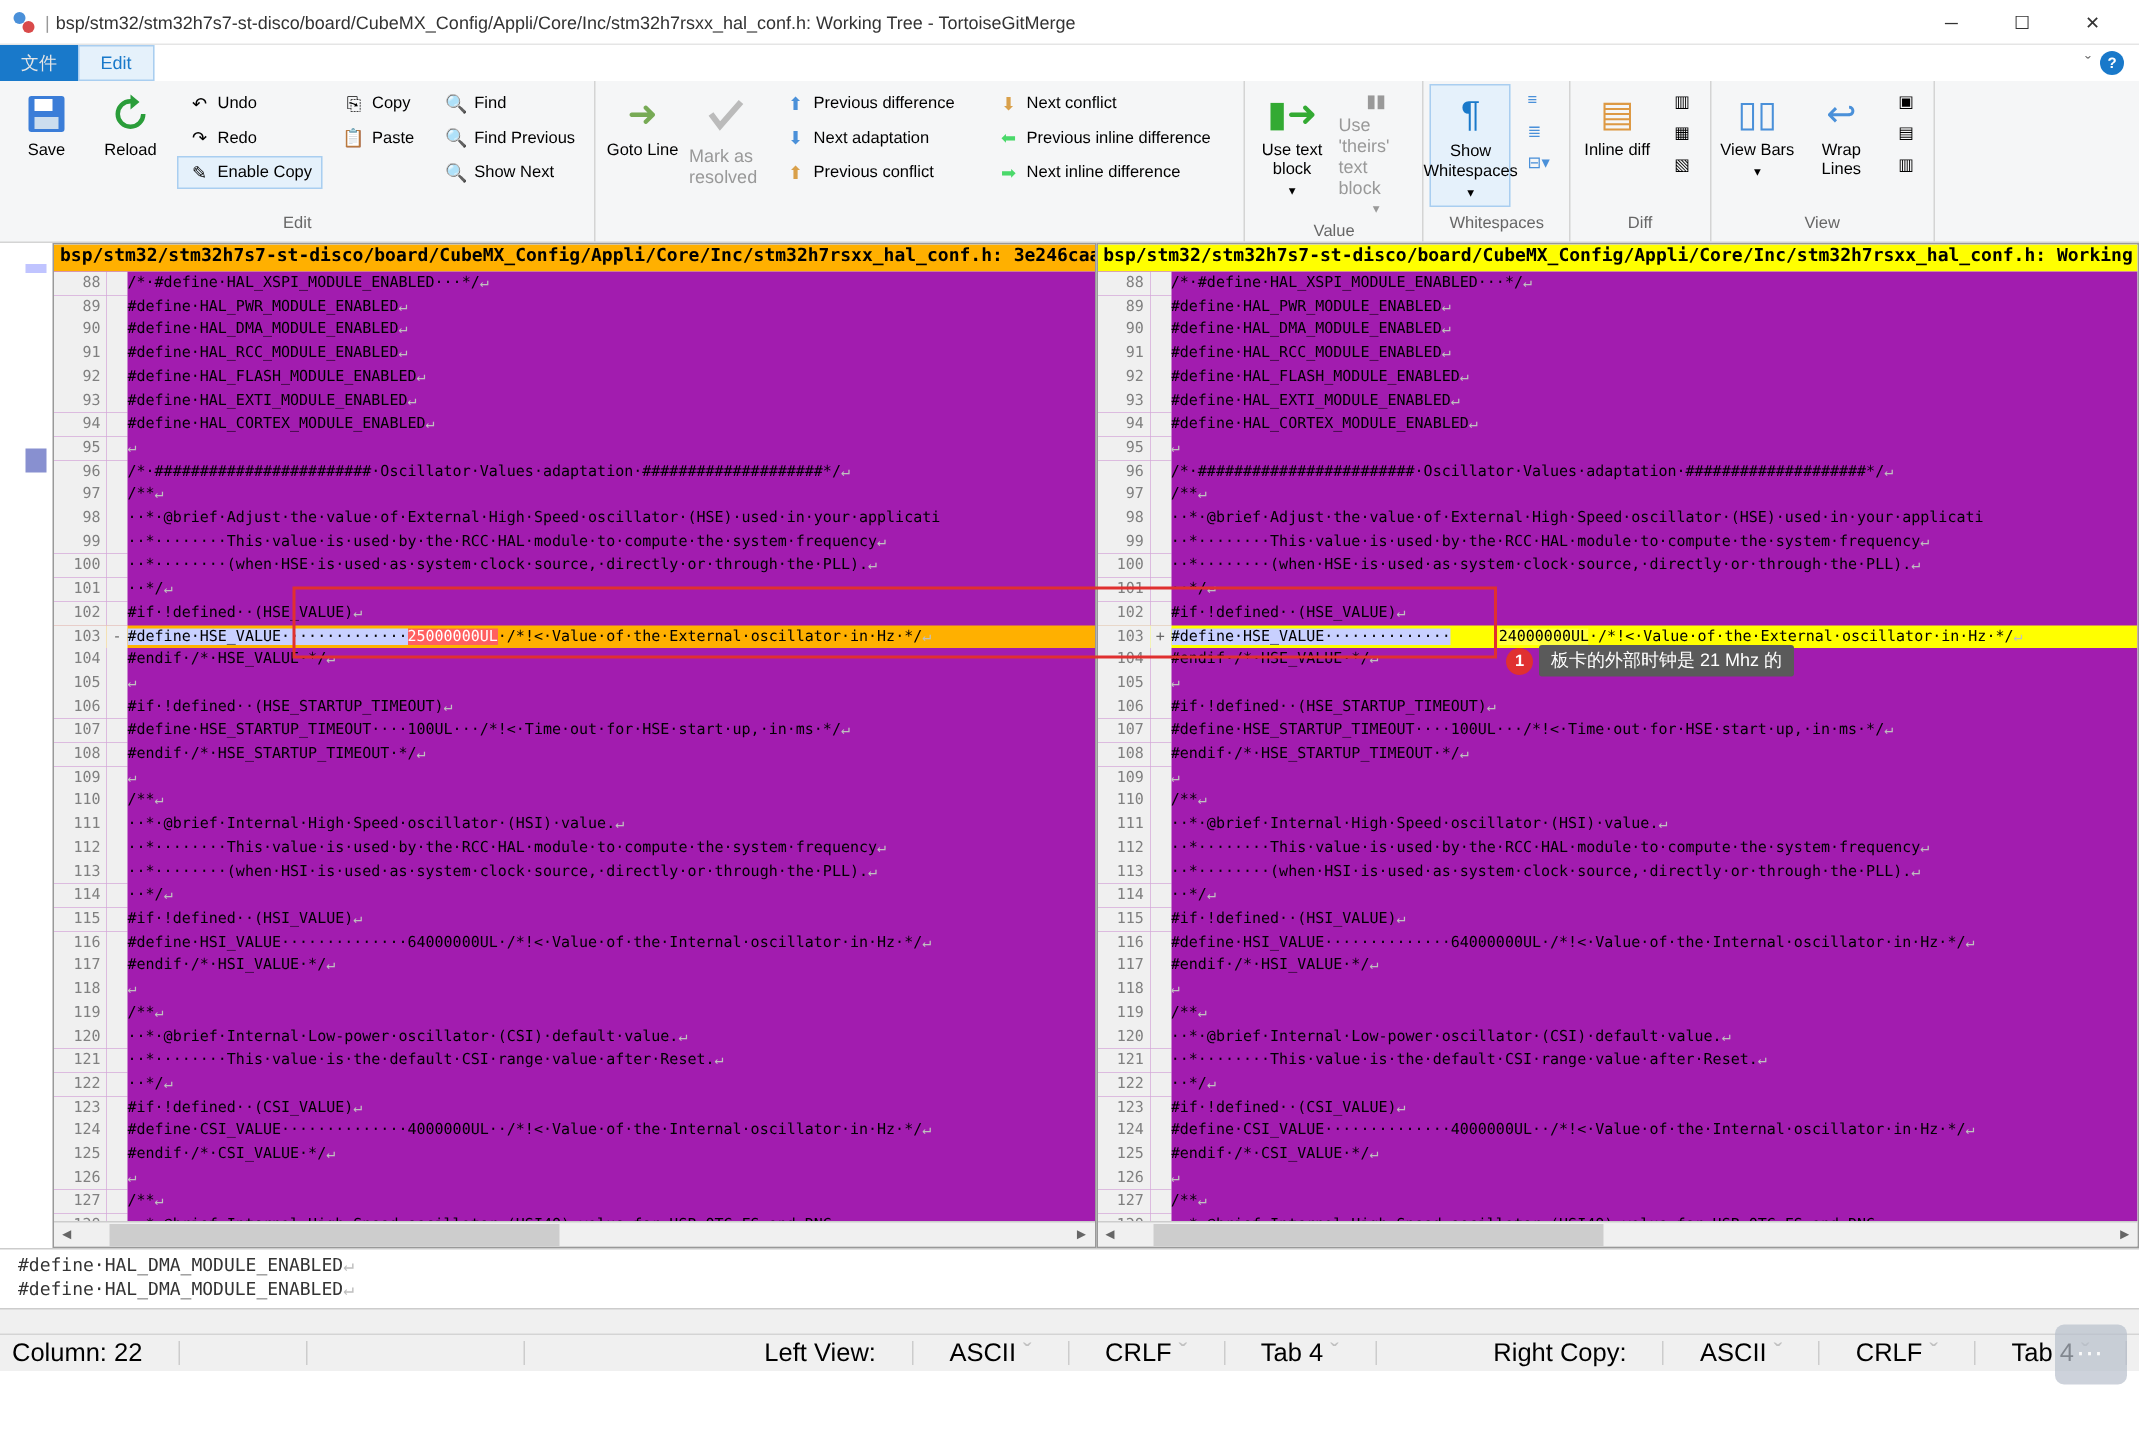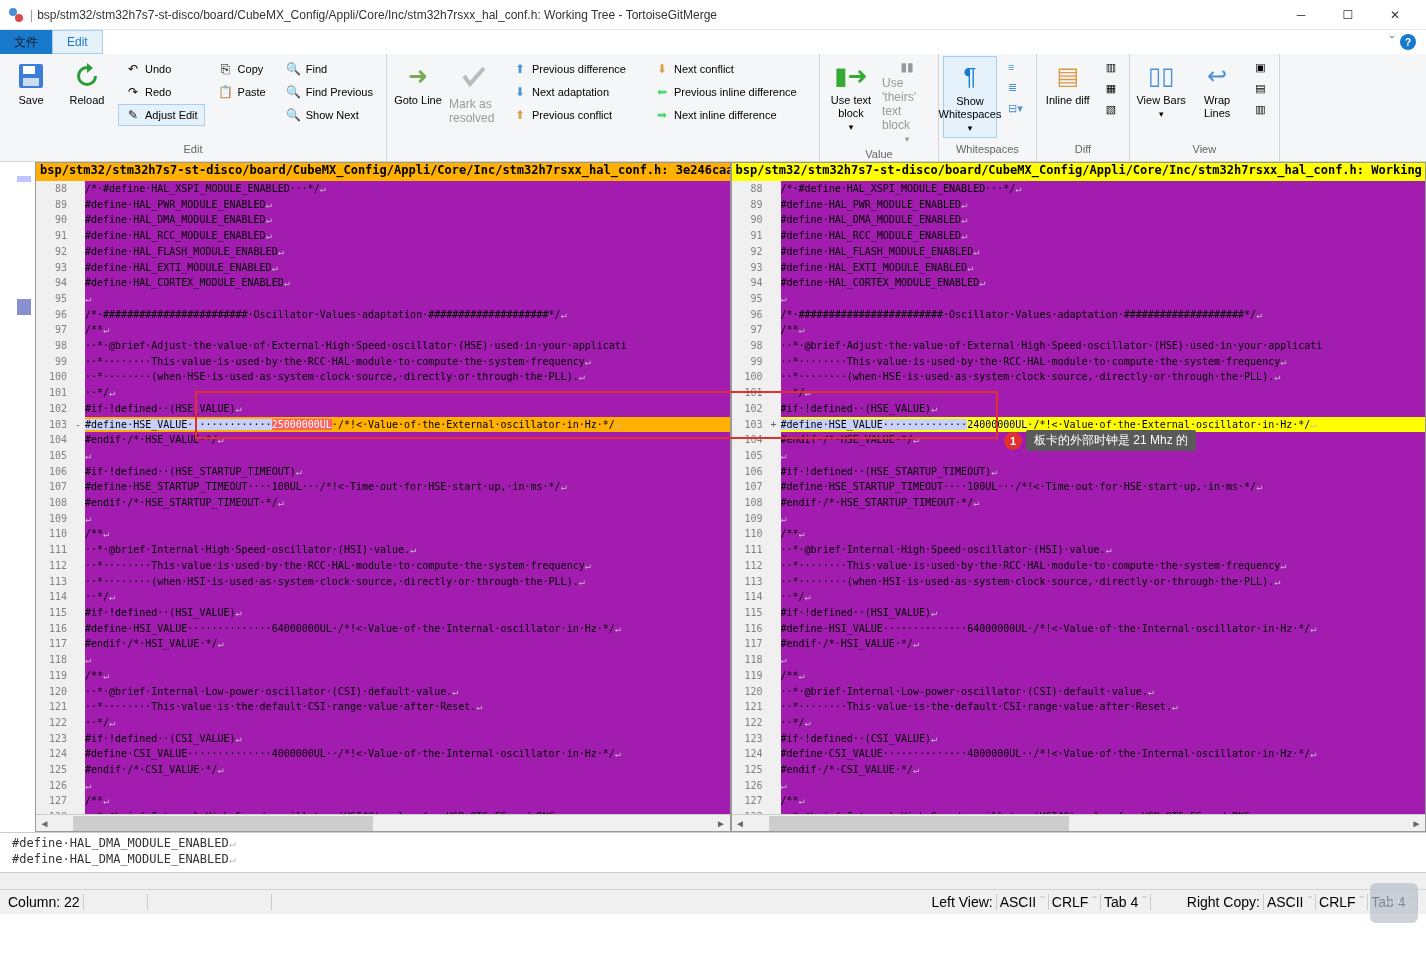--- a/index.html
+++ b/index.html
@@ -4,21 +4,21 @@
 <style>
 * { margin:0; padding:0; box-sizing:border-box; }
 body { font-family:"Microsoft YaHei","Segoe UI",sans-serif; font-size:12px; background:#fff; overflow:hidden; width:1426px; height:963px; position:relative; }
 .titlebar { height:30px; background:#fff; display:flex; align-items:center; padding:0 8px; border-bottom:1px solid #e5e5e5; }
 .titlebar .icon { width:16px; height:16px; margin-right:6px; }
 .titlebar .titletext { flex:1; font-size:12px; color:#333; }
 .winbtns { display:flex; gap:1px; }
 .winbtn { width:46px; height:28px; display:flex; align-items:center; justify-content:center; color:#333; }
 .menubar { height:24px; background:#fff; display:flex; align-items:stretch; }
 .menutab { padding:0 14px; display:flex; align-items:center; font-size:12px; cursor:pointer; }
-.menutab.file { background:#1979ca; color:#0f172a; }
+.menutab.file { background:#1979ca; color:#e5e5e5; }
 .menutab.edit { background:#e5f1fb; border:1px solid #a9cef0; color:#1979ca; }
 .menuhelp { margin-left:auto; padding:0 10px; display:flex; align-items:center; gap:6px; }
 .helpcircle { width:16px; height:16px; border-radius:50%; background:#1979ca; color:#fff; font-size:10px; display:flex; align-items:center; justify-content:center; font-weight:bold; }
 .ribbon { height:108px; background:#f5f6f7; border-bottom:1px solid #d4d4d4; display:flex; }
 .rgroup { display:flex; flex-direction:column; border-right:1px solid #d4d4d4; padding:2px 4px 0; }
 .rgroup .body { flex:1; display:flex; align-items:flex-start; gap:2px; }
 .rgroup .label { height:18px; text-align:center; font-size:11px; color:#666; }
 .bigbtn { width:54px; display:flex; flex-direction:column; align-items:center; justify-content:flex-start; padding:4px 2px; gap:2px; cursor:pointer; }
 .bigbtn .ic { width:32px; height:32px; display:flex; align-items:center; justify-content:center; font-size:24px; }
 .bigbtn .lbl { font-size:11px; text-align:center; line-height:13px; }
@@ -38,28 +38,28 @@
 .pane-hdr.right { background:#ffff00; }
 .code { flex:1; font-family:Consolas,monospace; font-size:10px; line-height:15.7px; overflow:hidden; background:#a21caf; position:relative; }
 .codeline { display:flex; white-space:pre; }
 .ln { width:35px; text-align:right; padding-right:4px; color:#808080; background:#f0f0f0; flex-shrink:0; }
 .mk { width:14px; background:#f0f0f0; flex-shrink:0; text-align:center; color:#666; }
 .txt { flex:1; overflow:hidden; }
 .diffleft { background:#ffb000; }
 .diffright { background:#ffff00; }
 .diffsel { background:#c8d0ff; }
 .hlred { background:#ff6060; color:#fff; }
-.hlyel { background:#ffff40; }
+.hlyel { background:#ffff40;margin-left:32px; }
 .ws { color:#c0c0c0; }
 .scrollh { height:17px; background:#f0f0f0; border-top:1px solid #ccc; display:flex; align-items:center; }
 .scrollh-thumb { height:15px; background:#cdcdcd; margin-left:20px; width:300px; }
 .scrollh-arr { width:17px; height:17px; display:flex; align-items:center; justify-content:center; color:#666; font-size:10px; }
 .bottom-code { height:40px; font-family:Consolas,monospace; font-size:12px; line-height:16px; padding:2px 12px; border-top:1px solid #ccc; white-space:pre; color:#333; }
 .bottom-scroll { height:17px; background:#f0f0f0; border-top:1px solid #ccc; }
-.status { height:24px; background:#f0f0f0; border-top:1px solid #d4d4d4; display:flex; align-items:center; font-size:14px; padding:12px 8px; gap:3px; }
+.status { height:24px; background:#f0f0f0; border-top:1px solid #d4d4d4; display:flex; align-items:center; font-size:17px; padding:12px 8px; gap:24px; }
 .status .sep { width:1px; height:16px; background:#ccc; }
 .status .sp { flex:1; }
 .redbox { position:absolute; border:2px solid #e03030; pointer-events:none; }
 .annot { position:absolute; display:flex; align-items:center; gap:4px; }
 .annot-num { width:18px; height:18px; border-radius:50%; background:#e03030; color:#fff; font-size:11px; display:flex; align-items:center; justify-content:center; font-weight:bold; }
 .annot-txt { background:#5a5a5a; color:#fff; padding:2px 8px; font-size:12px; border-radius:2px; }
 .speech { position:absolute; right:8px; bottom:40px; width:48px; height:40px; background:#b8c0cc; border-radius:6px; opacity:.7; }
 .speech:before { content:'⋯'; position:absolute; top:8px; left:14px; color:#fff; font-size:18px; }
 .ribicon { width:32px; height:32px; }
 .save-ic { fill:#3b7dd8; }
@@ -116,21 +116,21 @@
         <div class="smallbtn">
             <span class="sic">↶</span>
             <span>Undo</span>
           </div>
         <div class="smallbtn">
             <span class="sic">↷</span>
             <span>Redo</span>
           </div>
         <div class="smallbtn hl">
             <span class="sic">✎</span>
-            <span>Adjust Edit</span>
+            <span>Enable Copy</span>
           </div>
       </div>
       <div class="smallcol">
         <div class="smallbtn">
             <span class="sic">⎘</span>
             <span>Copy</span>
           </div>
         <div class="smallbtn">
             <span class="sic">📋</span>
             <span>Paste</span>

